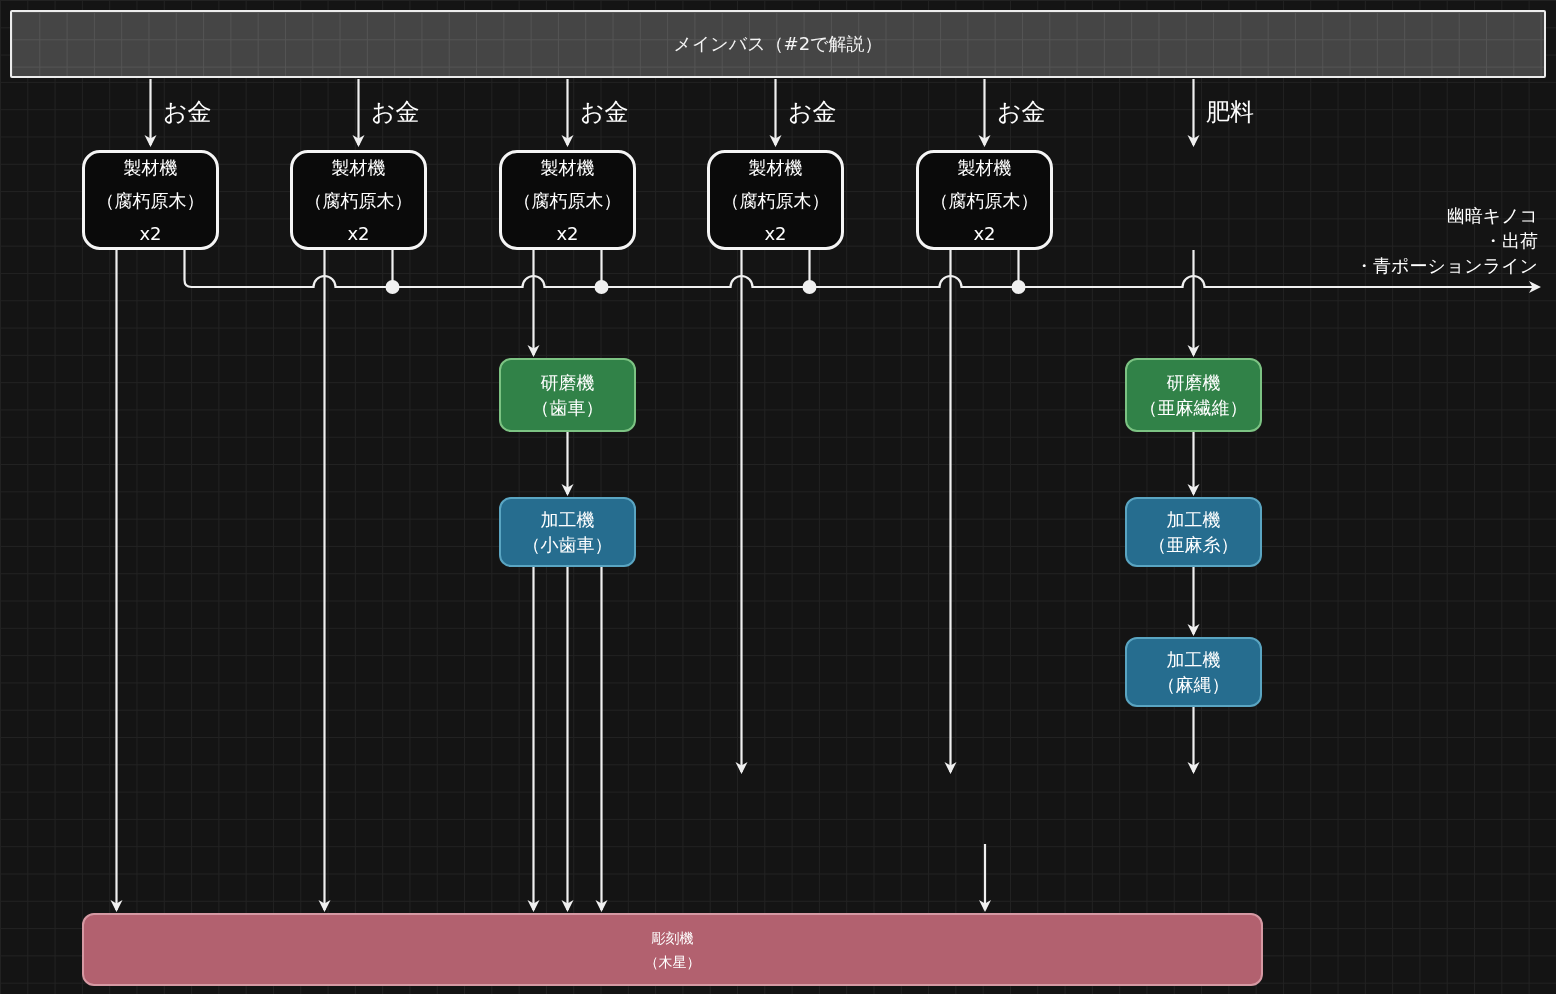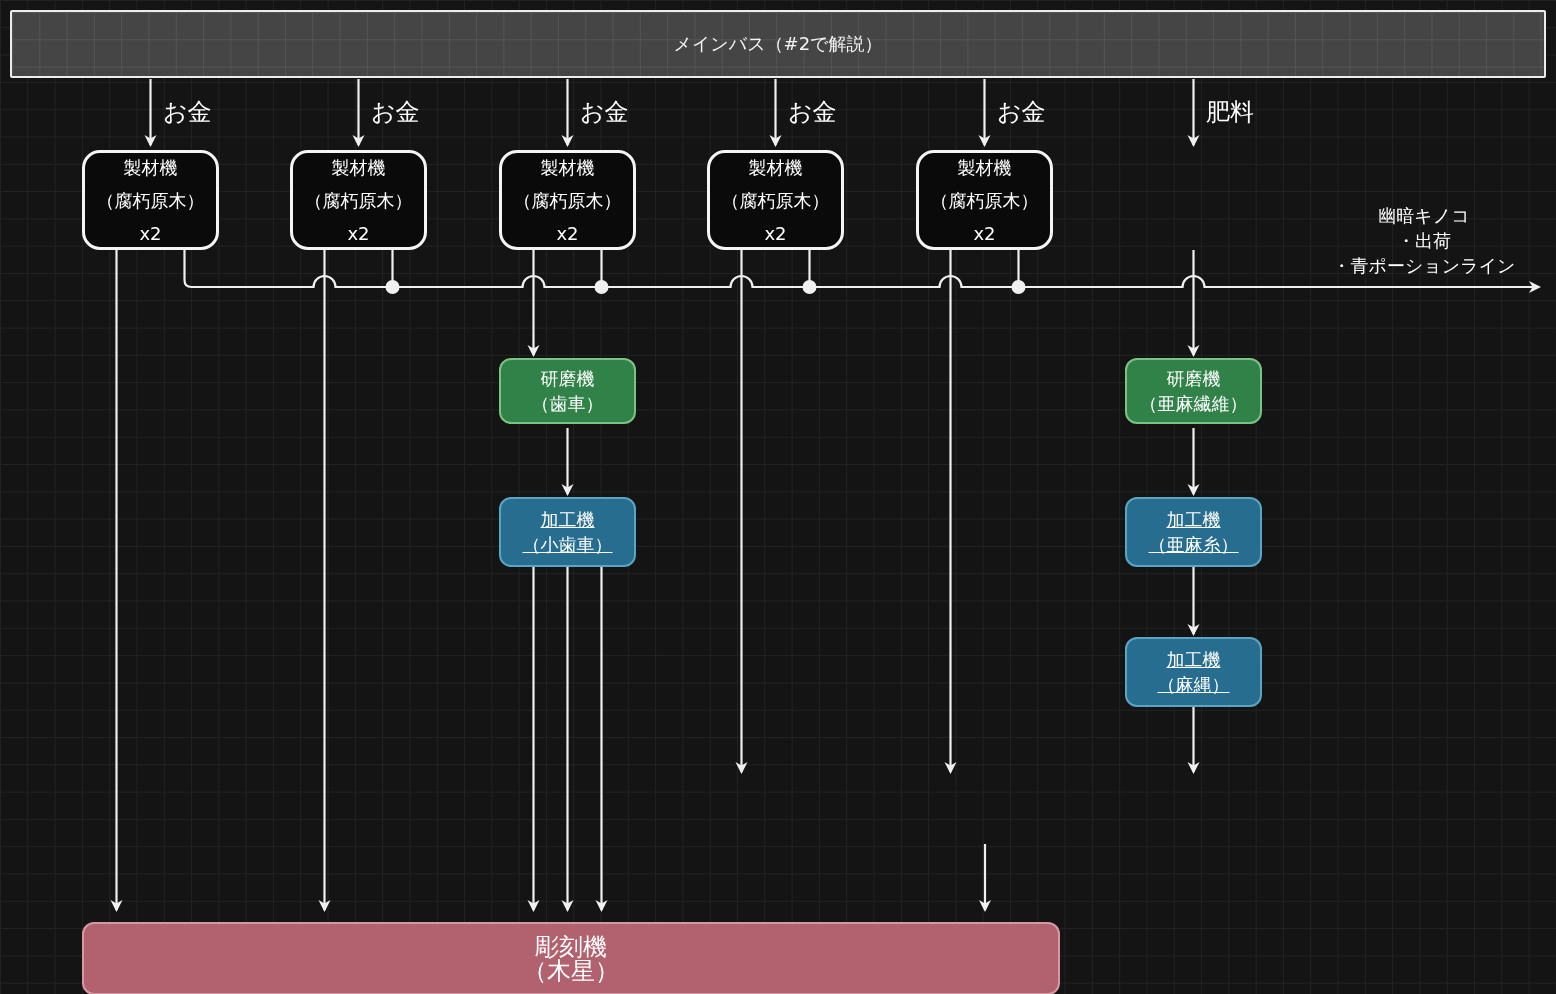--- a/index.html
+++ b/index.html
@@ -36,40 +36,40 @@
   .sawmill{
     background:var(--sawmill-fill,#0a0a0a);border:3px solid #f5f5f5;border-radius:18px;
     width:137px;height:100px;top:150px;gap:8px;
   }
   .seedbed{
     background:var(--seedbed-fill,#466318);border:2px solid #7ca636;
     width:137px;height:100px;top:150px;left:1125px;
   }
   .grinder{
     background:var(--grinder-fill,#318248);border:2px solid #7cc383;
-    width:137px;height:66px;top:358px;
+    width:137px;height:74px;top:358px;
   }
   .processor{
     background:var(--processor-fill,#266d8f);border:2px solid #5aa5c2;
-    width:137px;height:70px;text-decoration:underline;
+    width:137px;height:70px;
   }
   .crafter{
     background:var(--crafter-fill,#5f3d65);border:2px solid #a577a3;
     width:556px;height:69px;left:707px;top:775px;
   }
   .carver{
     background:var(--carver-fill,#b2616f);border:2px solid #d699a3;
-    width:978px;height:73px;left:82px;top:913px;font-size:24px;line-height:24px;margin-top:9px;
+    width:1181px;height:73px;left:82px;top:913px;font-size:14px;line-height:24px;
   }
   .edge-label{
     position:absolute;font-size:24px;line-height:25px;color:#ffffff;white-space:nowrap;
   }
   .bus-note{
     position:absolute;left:1310px;top:203px;width:228px;
-    font-size:18px;line-height:25px;text-align:center;color:#ffffff;
+    font-size:18px;line-height:25px;text-align:right;color:#ffffff;
   }
 </style>
 </head>
 <body>
 
 <div id="canvas">
 
   <svg id="edges" xmlns="http://www.w3.org/2000/svg">
     <defs>
       <marker id="arrow" viewBox="0 0 14 14" refX="11" refY="7" markerWidth="14" markerHeight="14" markerUnits="userSpaceOnUse" orient="auto">

